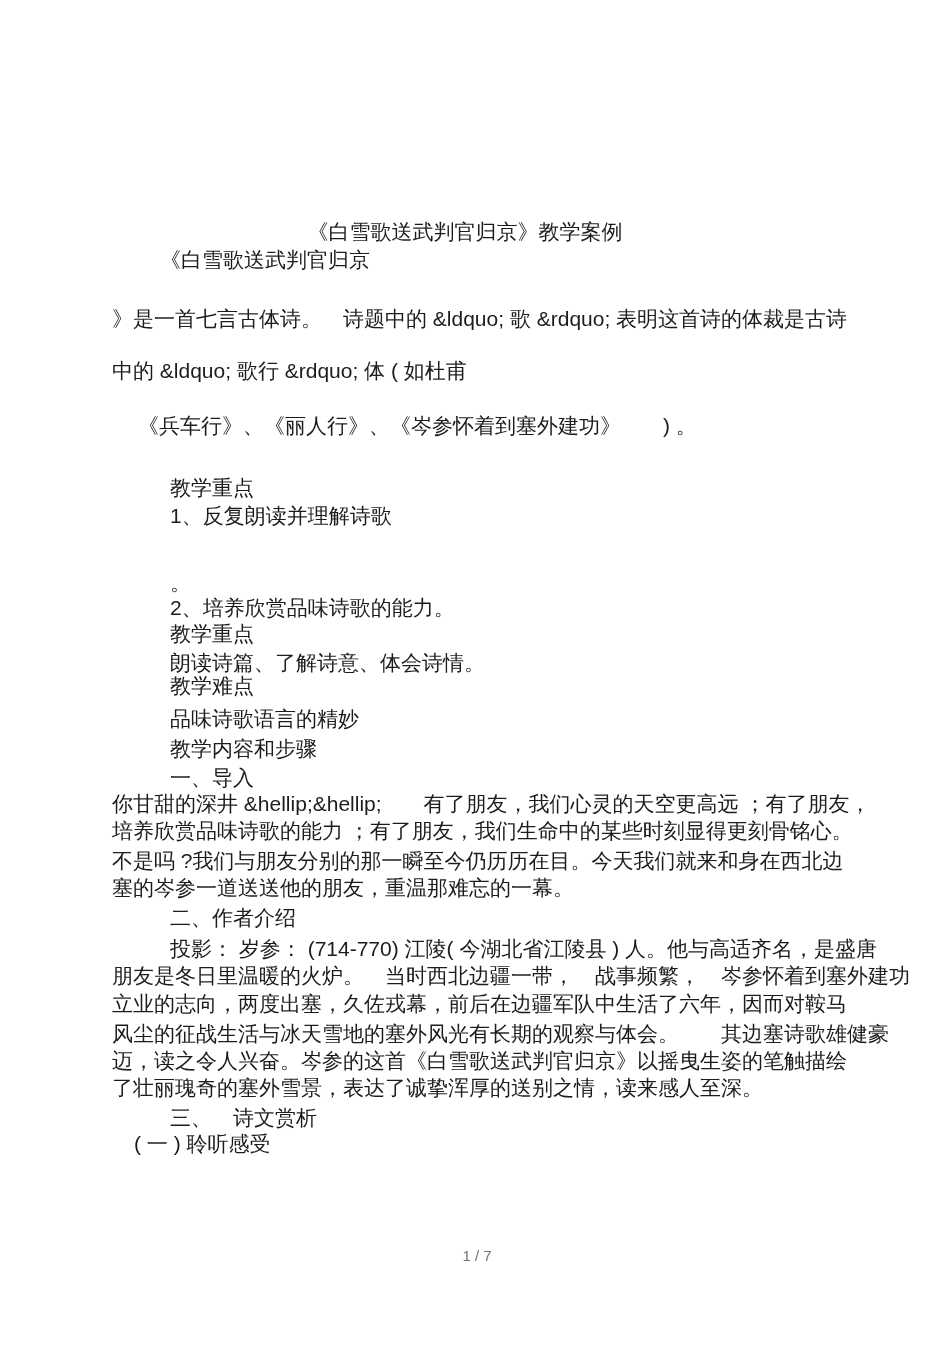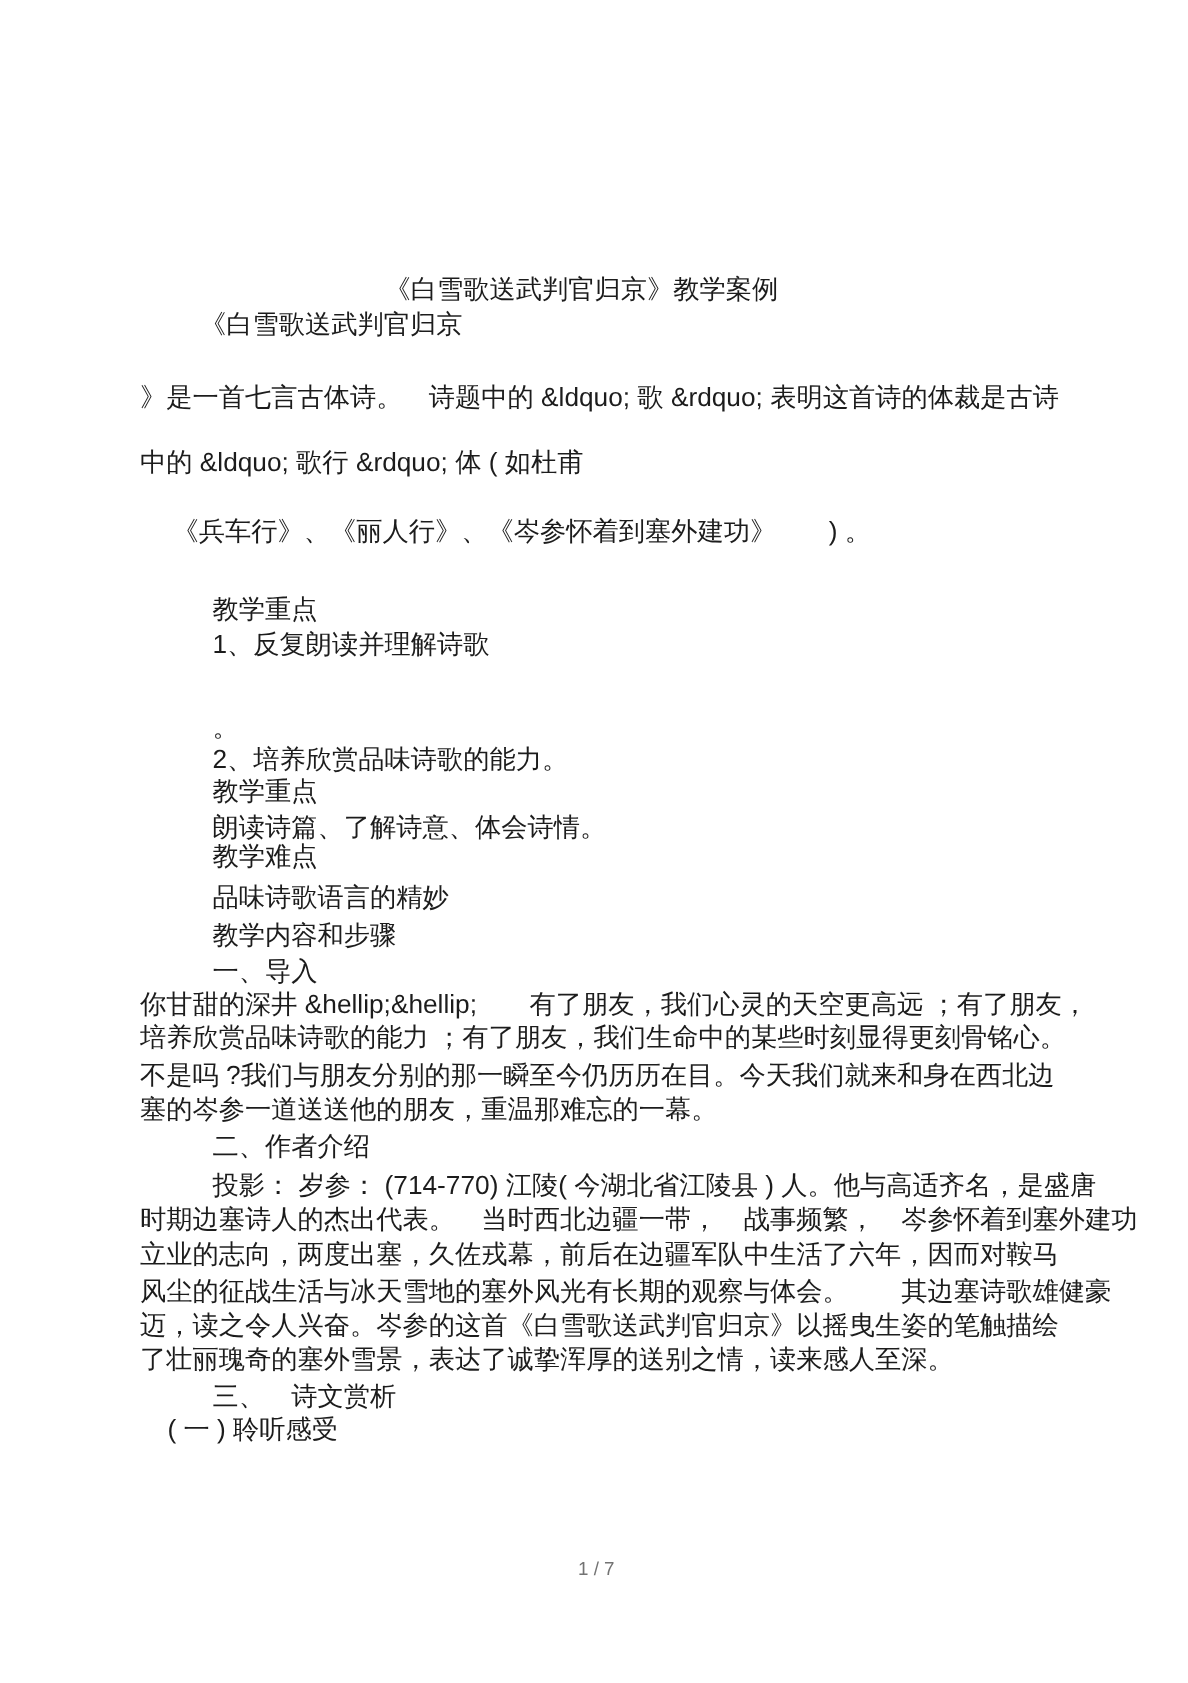--- a/index.html
+++ b/index.html
@@ -65,21 +65,21 @@
     <div class="line ind" style="margin-top:-5px">教学难点</div>
     <div class="line ind" style="margin-top:5px">品味诗歌语言的精妙</div>
     <div class="line ind" style="margin-top:2px">教学内容和步骤</div>
     <div class="line ind" style="margin-top:1px">一、导入</div>
     <div class="line" style="margin-top:-2px">你甘甜的深井 &amp;hellip;&amp;hellip;　　有了朋友，我们心灵的天空更高远 ；有了朋友，</div>
     <div class="line" style="margin-top:-1px">培养欣赏品味诗歌的能力 ；有了朋友，我们生命中的某些时刻显得更刻骨铭心。</div>
     <div class="line" style="margin-top:2px">不是吗 ?我们与朋友分别的那一瞬至今仍历历在目。今天我们就来和身在西北边</div>
     <div class="line" style="margin-top:-1px">塞的岑参一道送送他的朋友，重温那难忘的一幕。</div>
     <div class="line ind" style="margin-top:2px">二、作者介绍</div>
     <div class="line ind" style="margin-top:3px">投影： 岁参： (714-770) 江陵( 今湖北省江陵县 ) 人。他与高适齐名，是盛唐</div>
-    <div class="line" style="margin-top:-1px">时期边塞诗人的杰出代表。　当时西北边疆一带，　战事频繁，　岑参怀着到塞外建功</div>
+    <div class="line" style="margin-top:-1px">朋友是冬日里温暖的火炉。　当时西北边疆一带，　战事频繁，　岑参怀着到塞外建功</div>
     <div class="line" style="margin-top:0px">立业的志向，两度出塞，久佐戎幕，前后在边疆军队中生活了六年，因而对鞍马</div>
     <div class="line" style="margin-top:2px">风尘的征战生活与冰天雪地的塞外风光有长期的观察与体会。　　其边塞诗歌雄健豪</div>
     <div class="line" style="margin-top:-1px">迈，读之令人兴奋。岑参的这首《白雪歌送武判官归京》以摇曳生姿的笔触描绘</div>
     <div class="line" style="margin-top:-1px">了壮丽瑰奇的塞外雪景，表达了诚挚浑厚的送别之情，读来感人至深。</div>
     <div class="line ind" style="margin-top:2px">三、　诗文赏析</div>
     <div class="line indS" style="margin-top:-2px">( 一 ) 聆听感受</div>
   </div>
   <div class="footer">
     <span>1 / 7</span>
   </div>

